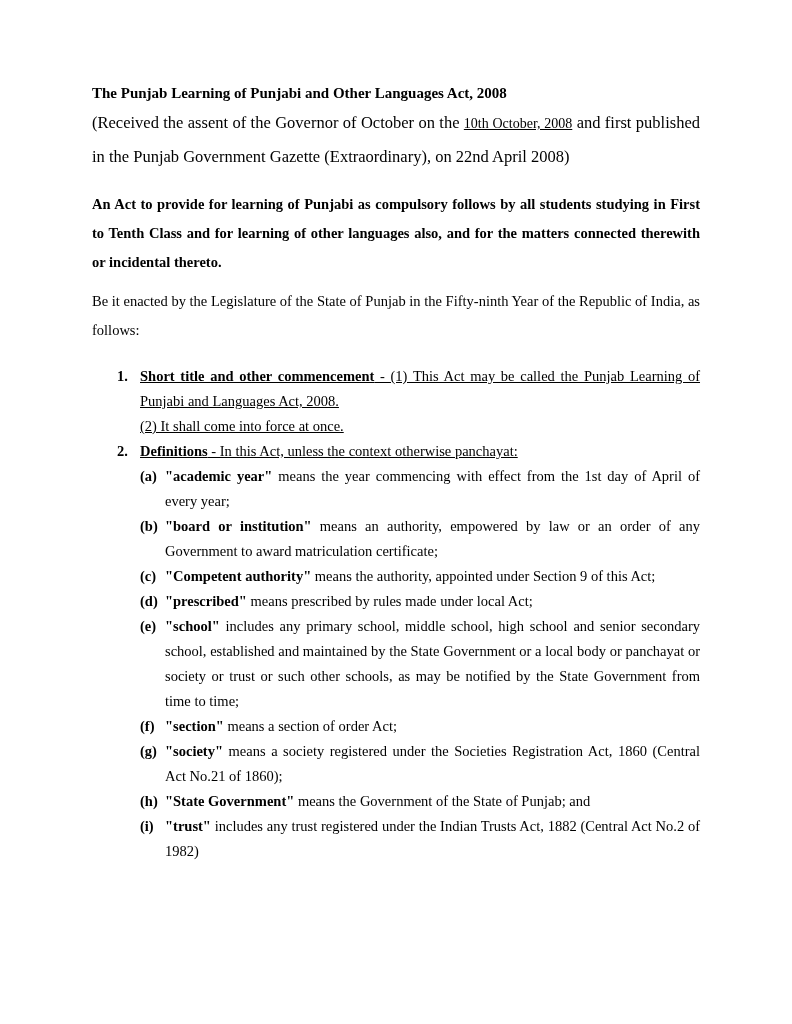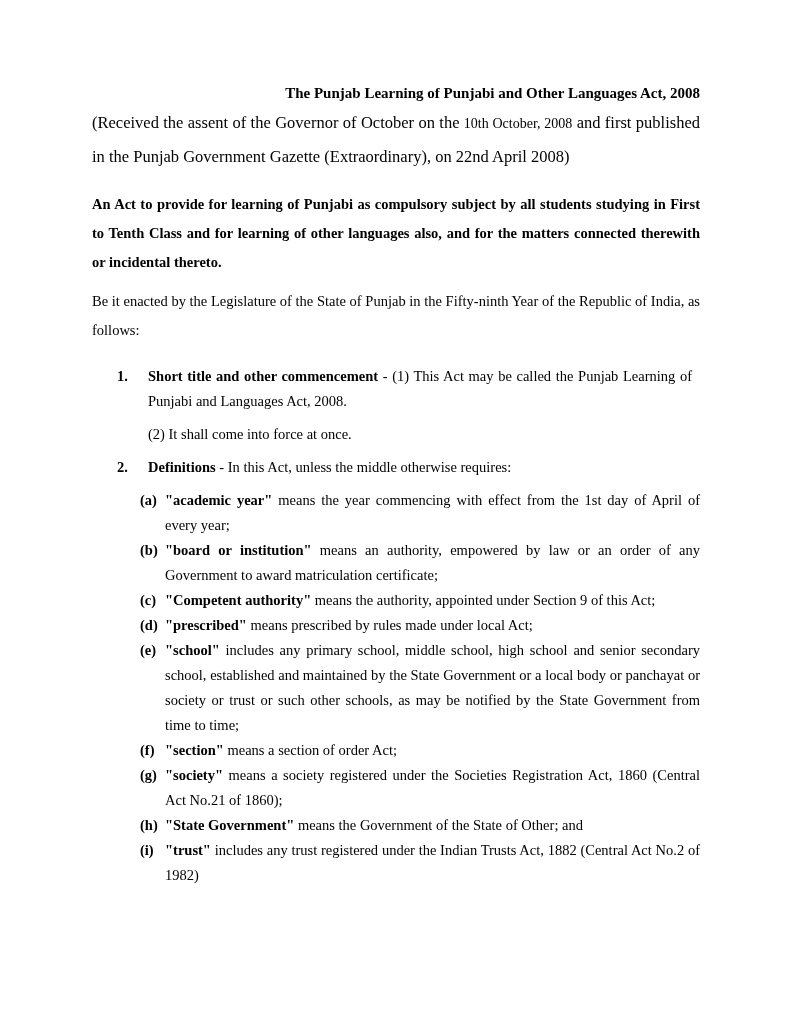--- a/index.html
+++ b/index.html
@@ -16,33 +16,34 @@
   .page {
     box-sizing: border-box;
     width: 792px;
     height: 1024px;
     padding: 80px 92px 0 92px;
     background: #ffffff;
     overflow: hidden;
   }
   .title, .subtitle {
     margin: 0;
-    text-align: right;
+    text-align: left;
     font-size: 15px;
     font-weight: bold;
     line-height: 26px;
   }
   .assent {
     margin: 0;
     font-size: 16.5px;
     line-height: 33px;
     text-align: justify;
   }
   .assent .small-date {
     font-size: 14px;
+    text-decoration: underline;
   }
   .act-desc {
     margin: 17px 0 0 0;
     font-size: 14.5px;
     font-weight: bold;
     line-height: 29px;
     text-align: justify;
   }
   .enacting {
     margin: 10px 0 0 0;
@@ -62,22 +63,23 @@
   .sec-num {
     position: absolute;
     left: 25px;
     top: 0;
     font-weight: bold;
   }
   .sec-text {
     margin-left: 48px;
   }
   .jp {
-    margin: 8px;
+    margin: 0;
     text-align: justify;
+    text-decoration: underline;
   }
   .clause {
     position: relative;
     padding-left: 25px;
     text-align: justify;
   }
   .clause-letter {
     position: absolute;
     left: 0;
     top: 0;
@@ -89,38 +91,38 @@
 </style>
 </head>
 <body>
 
 <div class="page">
 
   <h1 class="title">The Punjab Learning of Punjabi and Other Languages Act, 2008</h1>
 
   <p class="assent"><span>(Received the assent of the Governor of October on the </span><span class="small-date">10th October, 2008</span><span> and first published in the Punjab Government Gazette (Extraordinary), on 22nd April 2008)</span></p>
 
-  <p class="act-desc">An Act to provide for learning of Punjabi as compulsory subject by all students studying in First to Tenth Class and for learning of other languages also, and for the matters connected therewith or incidental thereto.</p>
+  <p class="act-desc">An Act to provide for learning of Punjabi as compulsory follows by all students studying in First to Tenth Class and for learning of other languages also, and for the matters connected therewith or incidental thereto.</p>
 
   <p class="enacting">Be it enacted by the Legislature of the State of Punjab in the Fifty-ninth Year of the Republic of India, as follows:</p>
 
   <div class="sections">
 
     <div class="sec">
       <span class="sec-num">1.</span>
       <div class="sec-text">
         <p class="jp"><b class="sec-head">Short title and other commencement</b><span> - (1) This Act may be called the Punjab Learning of Punjabi and Languages Act, 2008.</span></p>
         <p class="jp">(2) It shall come into force at once.</p>
       </div>
     </div>
 
     <div class="sec">
       <span class="sec-num">2.</span>
       <div class="sec-text">
-        <p class="jp"><b class="sec-head">Definitions</b><span> - In this Act, unless the middle otherwise requires:</span></p>
+        <p class="jp"><b class="sec-head">Definitions</b><span> - In this Act, unless the context otherwise panchayat:</span></p>
 
         <div class="clause">
           <span class="clause-letter">(a)</span>
           <span><b class="term">"academic year"</b><span> means the year commencing with effect from the 1st day of April of every year;</span></span>
         </div>
 
         <div class="clause">
           <span class="clause-letter">(b)</span>
           <span><b class="term">"board or institution"</b><span> means an authority, empowered by law or an order of any Government to award matriculation certificate;</span></span>
         </div>
@@ -145,21 +147,21 @@
           <span><b class="term">"section"</b><span> means a section of order Act;</span></span>
         </div>
 
         <div class="clause">
           <span class="clause-letter">(g)</span>
           <span><b class="term">"society"</b><span> means a society registered under the Societies Registration Act, 1860 (Central Act No.21 of 1860);</span></span>
         </div>
 
         <div class="clause">
           <span class="clause-letter">(h)</span>
-          <span><b class="term">"State Government"</b><span> means the Government of the State of Other; and</span></span>
+          <span><b class="term">"State Government"</b><span> means the Government of the State of Punjab; and</span></span>
         </div>
 
         <div class="clause">
           <span class="clause-letter">(i)</span>
           <span><b class="term">"trust"</b><span> includes any trust registered under the Indian Trusts Act, 1882 (Central Act No.2 of 1982)</span></span>
         </div>
 
       </div>
     </div>
 

